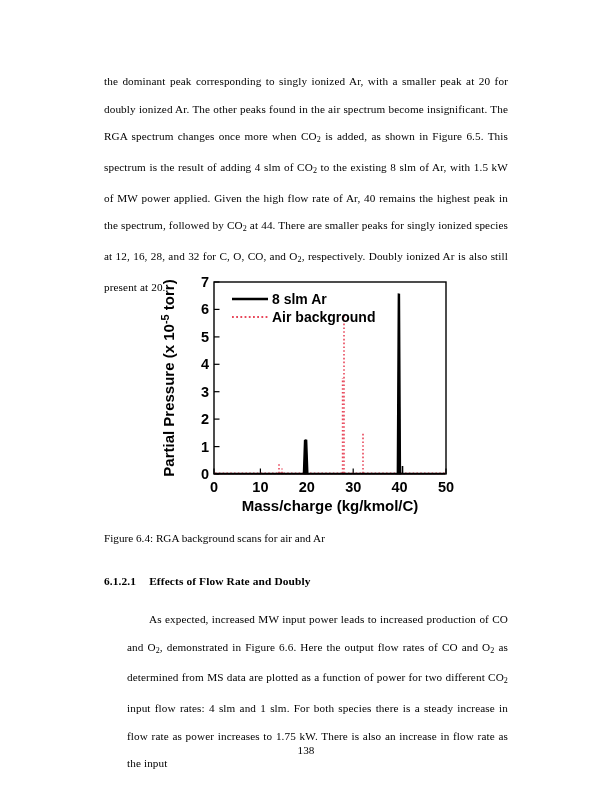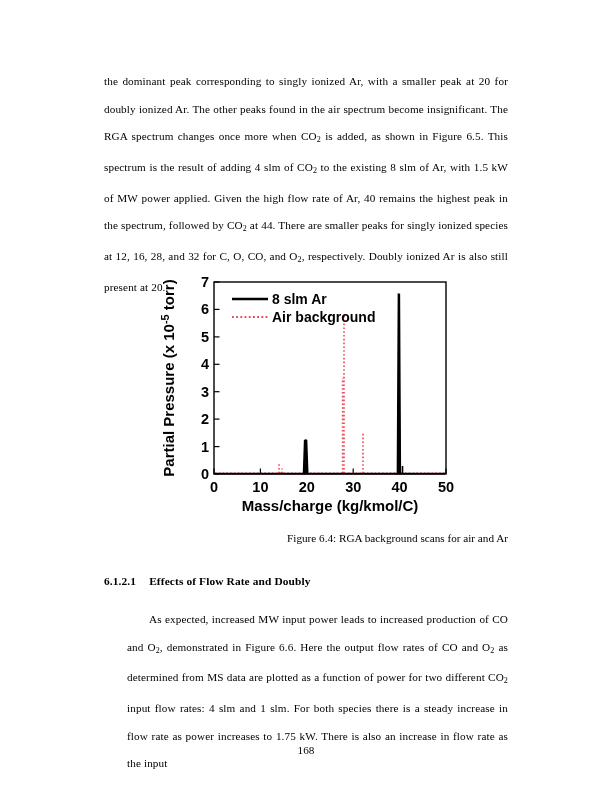--- a/index.html
+++ b/index.html
@@ -52,21 +52,21 @@
   .chart-wrap {
     position: relative;
     width: 300px;
     height: 242px;
     margin: 0 auto;
   }
   .chart-svg { display:block; }
   .fig-caption {
     margin: 0;
     margin-top: 14px;
-    text-align: right;
+    text-align: left;
     font-size: 11.2px;
     line-height: 16px;
   }
 
   
   .section-heading {
     position: absolute;
     left: 0;
     top: 507px;
     width: 404px;
@@ -188,15 +188,15 @@
     <div class="section-heading">
       <span class="num">6.1.2.1</span><span>Effects of Flow Rate and Doubly</span>
     </div>
 
     <div class="lower-text">
       <p class="body-text indent">As expected, increased MW input power leads to increased production of CO and O<sub>2</sub>, demonstrated in Figure 6.6. Here the output flow rates of CO and O<sub>2</sub> as determined from MS data are plotted as a function of power for two different CO<sub>2</sub> input flow rates: 4 slm and 1 slm. For both species there is a steady increase in flow rate as power increases to 1.75 kW. There is also an increase in flow rate as the input</p>
     </div>
 
   </div>
 
-  <div class="page-number">168</div>
+  <div class="page-number">138</div>
 
 </div>
 
 </body></html>

